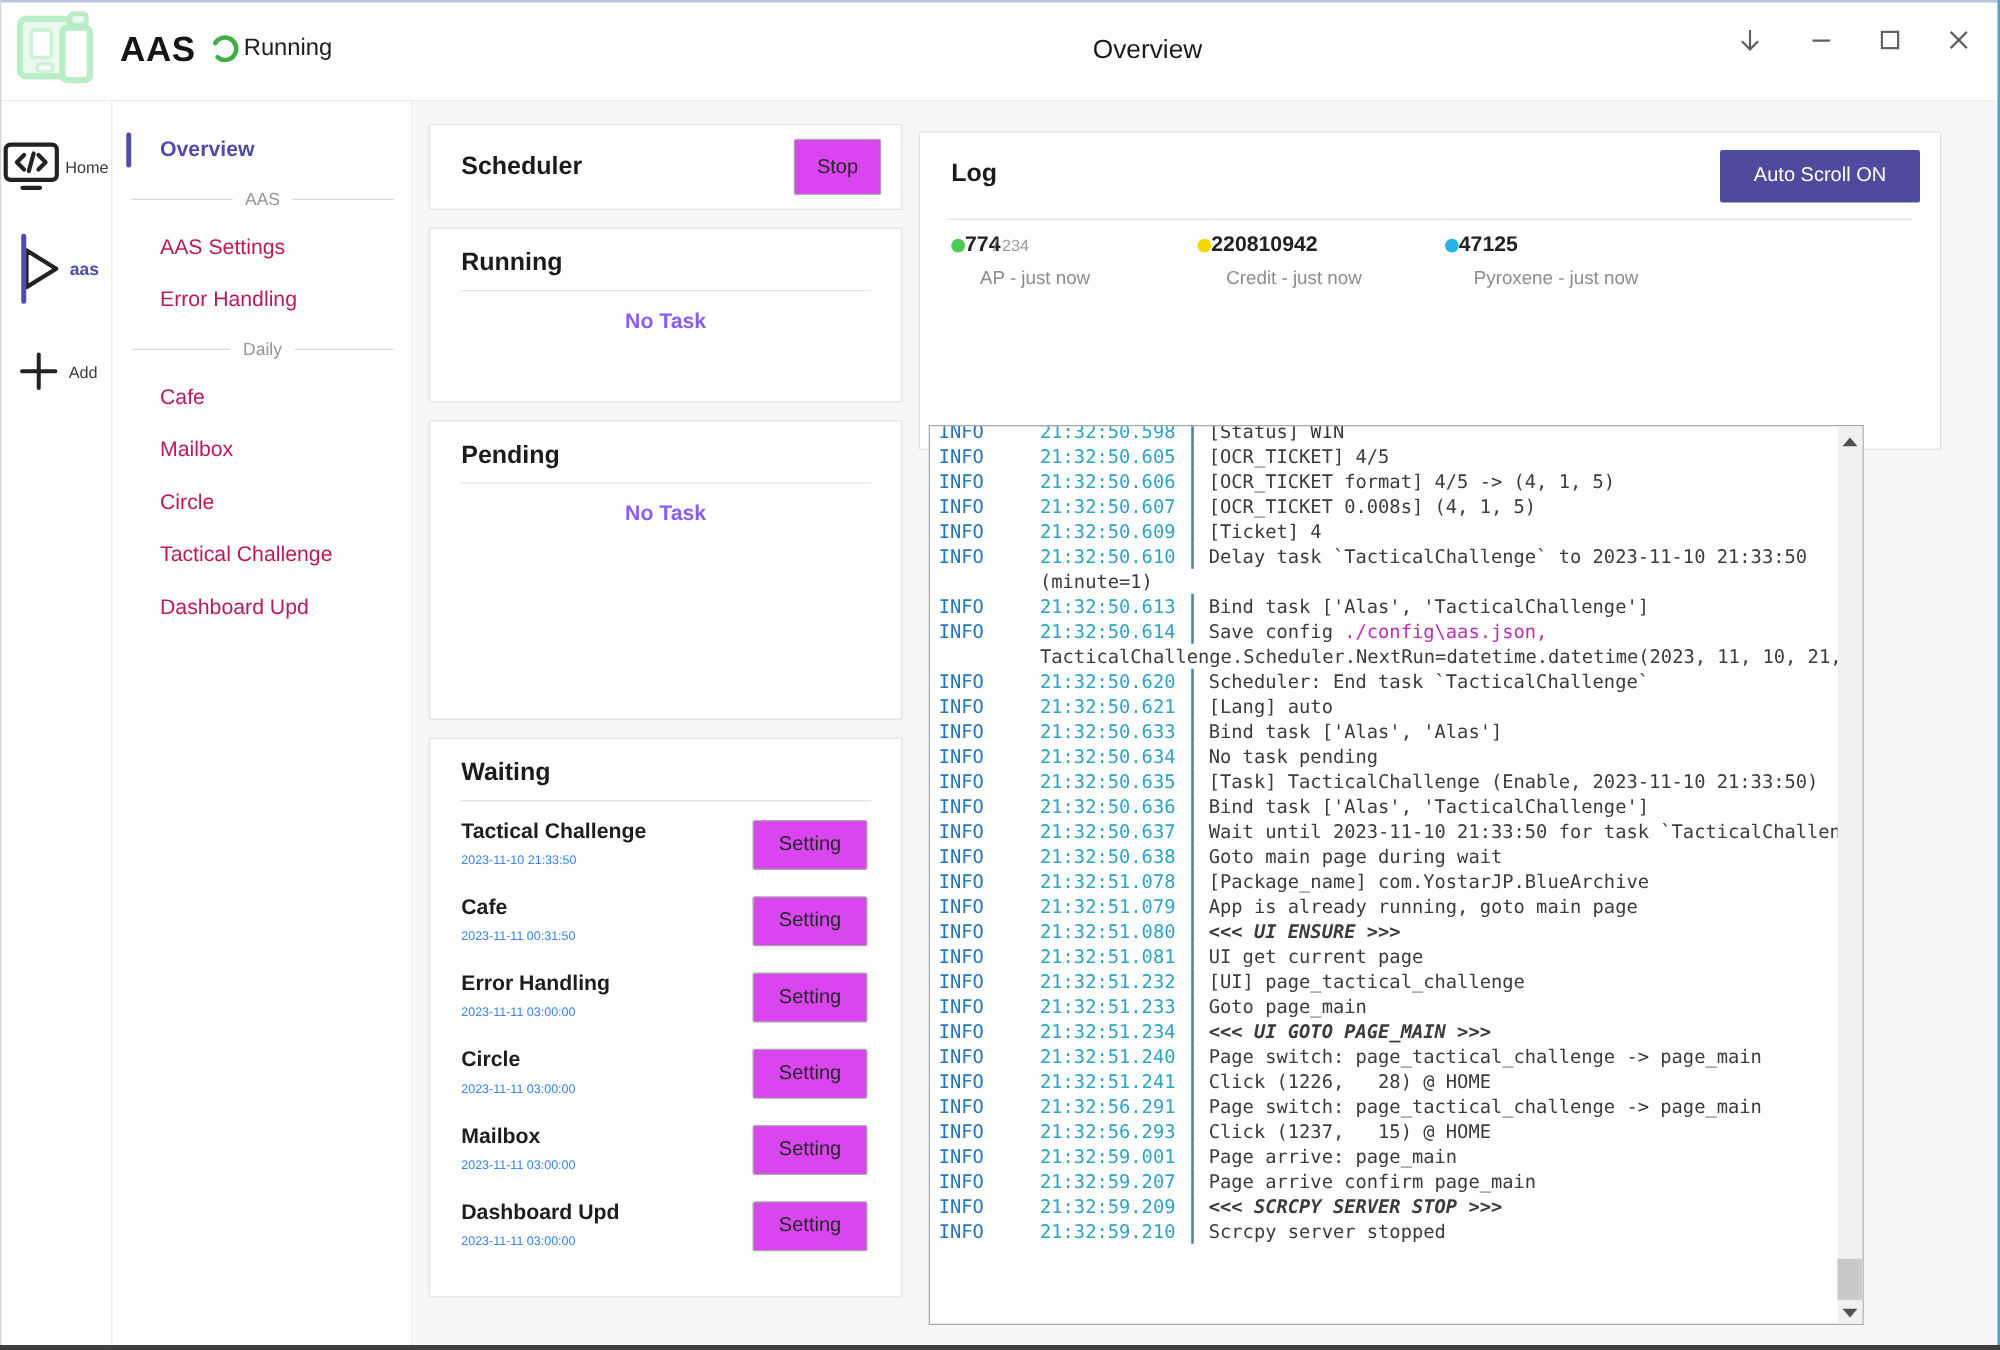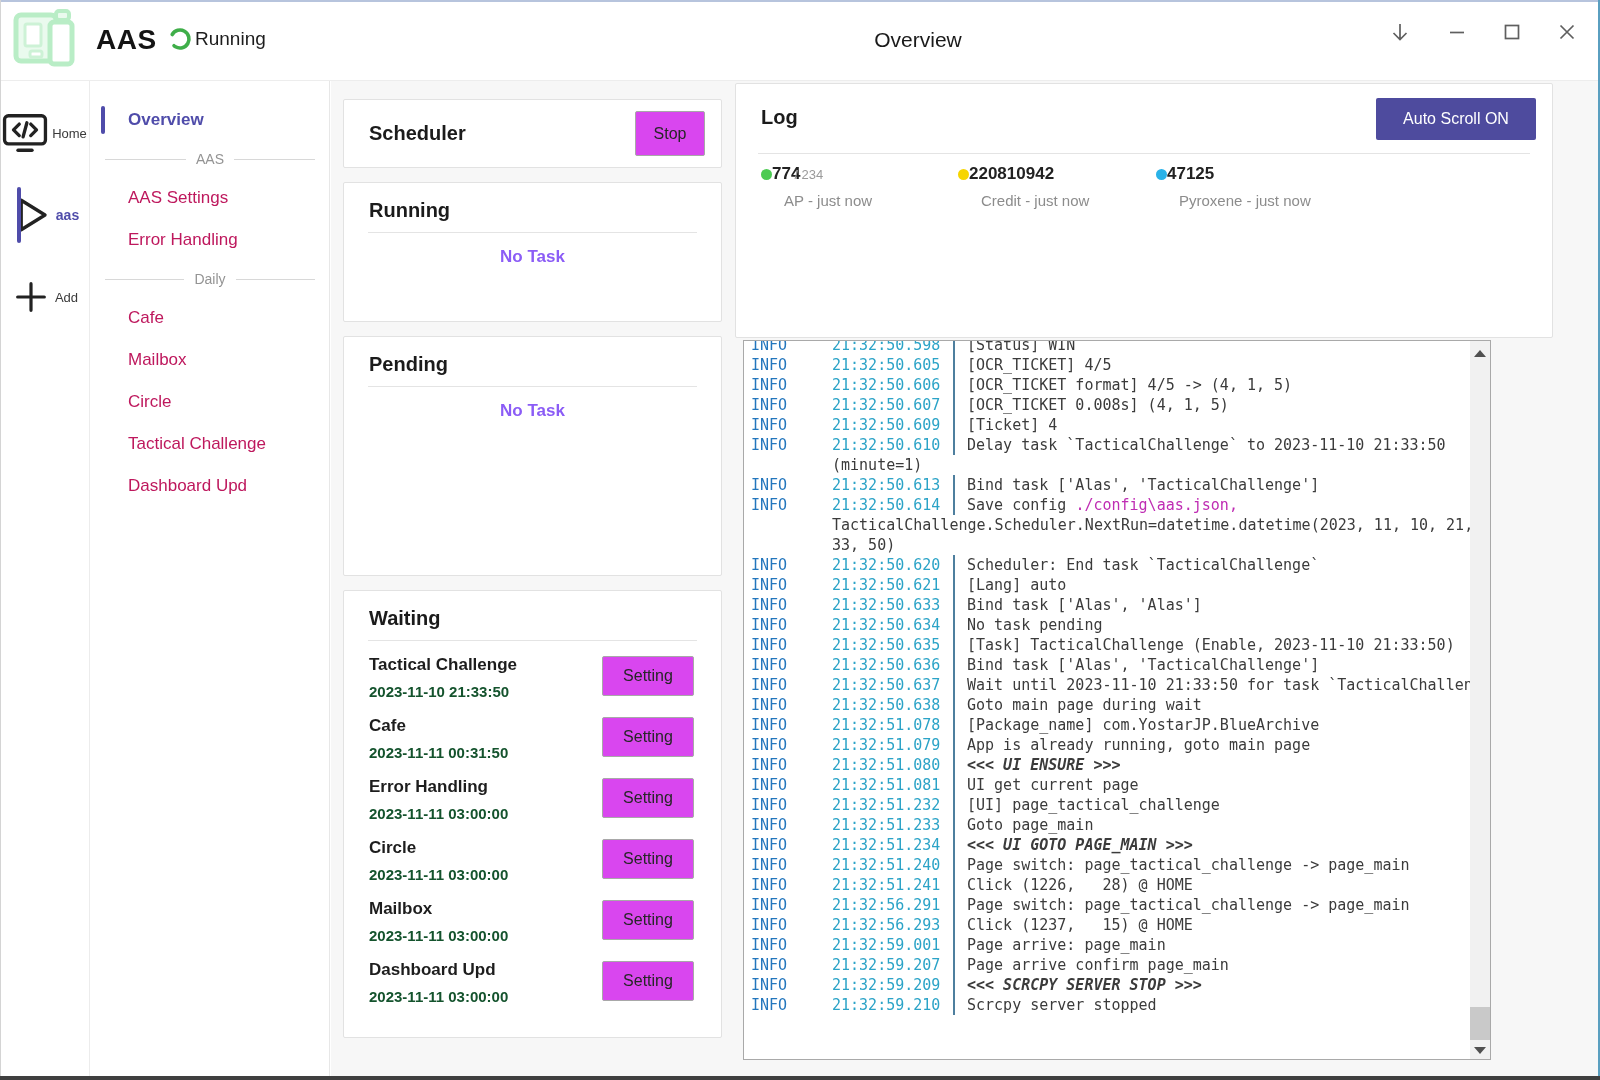--- a/index.html
+++ b/index.html
@@ -52,24 +52,24 @@
   .btn-stop{width:70px;height:45px;}
 
   .card-running{left:12px;top:101px;width:379px;height:140px;}
   .card-pending{left:12px;top:255px;width:379px;height:240px;}
   .simple-head{padding:16px 0 10px 25px;}
   .empty-msg{text-align:center;color:#8b5cf6;font-weight:700;font-size:17px;margin-top:14px;}
 
   .card-waiting{left:12px;top:509px;width:379px;height:448px;}
   .task-row{position:relative;height:61px;}
   .task-name{position:absolute;left:25px;top:6px;font-size:17px;font-weight:700;color:#1d1d1d;}
-  .task-time{position:absolute;left:25px;top:34px;font-size:15px;font-weight:700;color:#14532d;}
+  .task-time{position:absolute;left:25px;top:34px;font-size:10px;font-weight:400;color:#3b82f6;}
   .btn-setting{position:absolute;right:27px;top:7px;width:92px;height:40px;}
 
-  .card-log{left:404px;top:2px;width:818px;height:255px;}
+  .card-log{left:404px;top:24px;width:818px;height:255px;}
   .log-head{position:relative;height:69px;}
   .log-head .card-title{position:absolute;left:25px;top:22px;}
   .btn-autoscroll{position:absolute;right:16px;top:14px;width:160px;height:42px;background:var(--accent-button,#4e4b9e);color:#fff;border:none;border-radius:2px;font-size:16px;display:flex;align-items:center;justify-content:center;font-family:"Liberation Sans",sans-serif;}
   .stats{position:absolute;left:0;top:80px;width:100%;}
   .stat{position:absolute;top:0;}
   .stat-line{display:flex;align-items:center;gap:0;}
   .dot{width:11px;height:11px;border-radius:50%;}
   .stat-value{font-size:17px;font-weight:700;color:#222;}
   .stat-suffix{font-size:13px;color:#9a9a9a;margin-left:-6px;}
   .stat-label{font-size:15px;color:#8c8c8c;margin:8px 0 0 23px;}
@@ -311,21 +311,20 @@
         <div class="crow"><span class="clvl">INFO</span><span class="ctime">21:32:50.598</span><span class="cmsg"><span>[Status] WIN</span></span></div>
         <div class="crow"><span class="clvl">INFO</span><span class="ctime">21:32:50.605</span><span class="cmsg"><span>[OCR_TICKET] 4/5</span></span></div>
         <div class="crow"><span class="clvl">INFO</span><span class="ctime">21:32:50.606</span><span class="cmsg"><span>[OCR_TICKET format] 4/5 -&gt; (4, 1, 5)</span></span></div>
         <div class="crow"><span class="clvl">INFO</span><span class="ctime">21:32:50.607</span><span class="cmsg"><span>[OCR_TICKET 0.008s] (4, 1, 5)</span></span></div>
         <div class="crow"><span class="clvl">INFO</span><span class="ctime">21:32:50.609</span><span class="cmsg"><span>[Ticket] 4</span></span></div>
         <div class="crow"><span class="clvl">INFO</span><span class="ctime">21:32:50.610</span><span class="cmsg"><span>Delay task `TacticalChallenge` to 2023-11-10 21:33:50</span></span></div>
         <div class="ccont">(minute=1)</div>
         <div class="crow"><span class="clvl">INFO</span><span class="ctime">21:32:50.613</span><span class="cmsg"><span>Bind task ['Alas', 'TacticalChallenge']</span></span></div>
         <div class="crow"><span class="clvl">INFO</span><span class="ctime">21:32:50.614</span><span class="cmsg"><span>Save config </span><span class="seg-p">./config\aas.json,</span></span></div>
         <div class="ccont">TacticalChallenge.Scheduler.NextRun=datetime.datetime(2023, 11, 10, 21,</div>
-        <div class="ccont">33, 50)</div>
         <div class="crow"><span class="clvl">INFO</span><span class="ctime">21:32:50.620</span><span class="cmsg"><span>Scheduler: End task `TacticalChallenge`</span></span></div>
         <div class="crow"><span class="clvl">INFO</span><span class="ctime">21:32:50.621</span><span class="cmsg"><span>[Lang] auto</span></span></div>
         <div class="crow"><span class="clvl">INFO</span><span class="ctime">21:32:50.633</span><span class="cmsg"><span>Bind task ['Alas', 'Alas']</span></span></div>
         <div class="crow"><span class="clvl">INFO</span><span class="ctime">21:32:50.634</span><span class="cmsg"><span>No task pending</span></span></div>
         <div class="crow"><span class="clvl">INFO</span><span class="ctime">21:32:50.635</span><span class="cmsg"><span>[Task] TacticalChallenge (Enable, 2023-11-10 21:33:50)</span></span></div>
         <div class="crow"><span class="clvl">INFO</span><span class="ctime">21:32:50.636</span><span class="cmsg"><span>Bind task ['Alas', 'TacticalChallenge']</span></span></div>
         <div class="crow"><span class="clvl">INFO</span><span class="ctime">21:32:50.637</span><span class="cmsg"><span>Wait until 2023-11-10 21:33:50 for task `TacticalChallenge`</span></span></div>
         <div class="crow"><span class="clvl">INFO</span><span class="ctime">21:32:50.638</span><span class="cmsg"><span>Goto main page during wait</span></span></div>
         <div class="crow"><span class="clvl">INFO</span><span class="ctime">21:32:51.078</span><span class="cmsg"><span>[Package_name] com.YostarJP.BlueArchive</span></span></div>
         <div class="crow"><span class="clvl">INFO</span><span class="ctime">21:32:51.079</span><span class="cmsg"><span>App is already running, goto main page</span></span></div>

